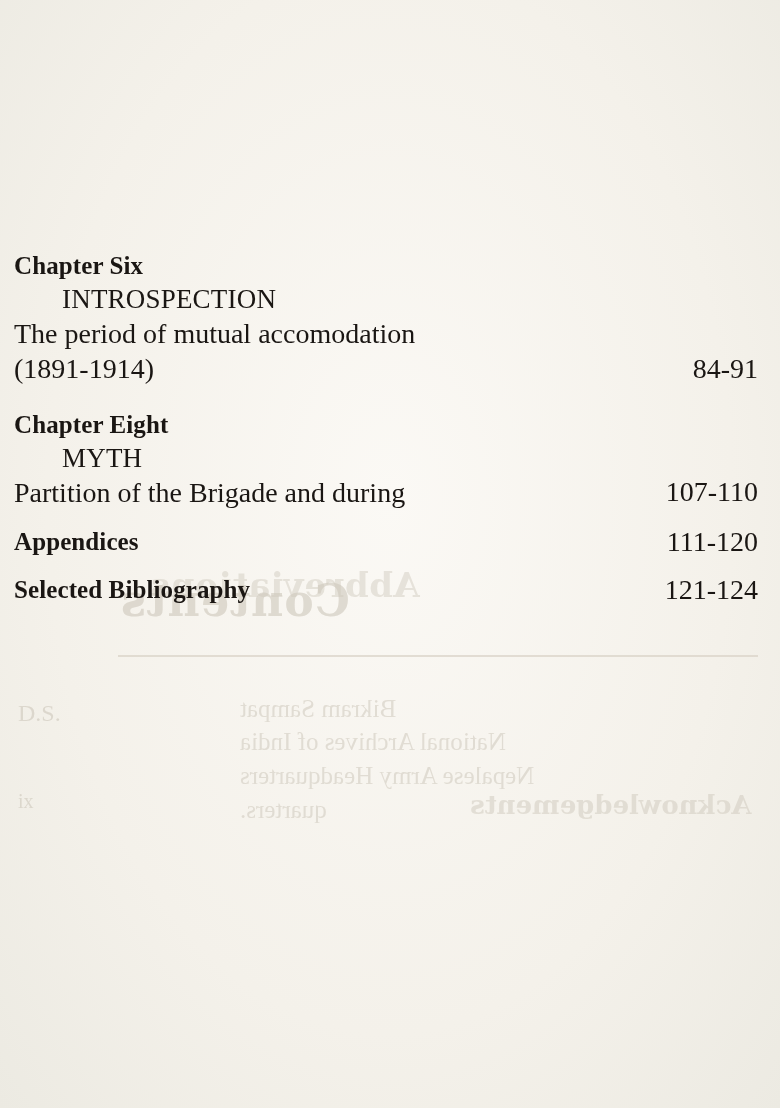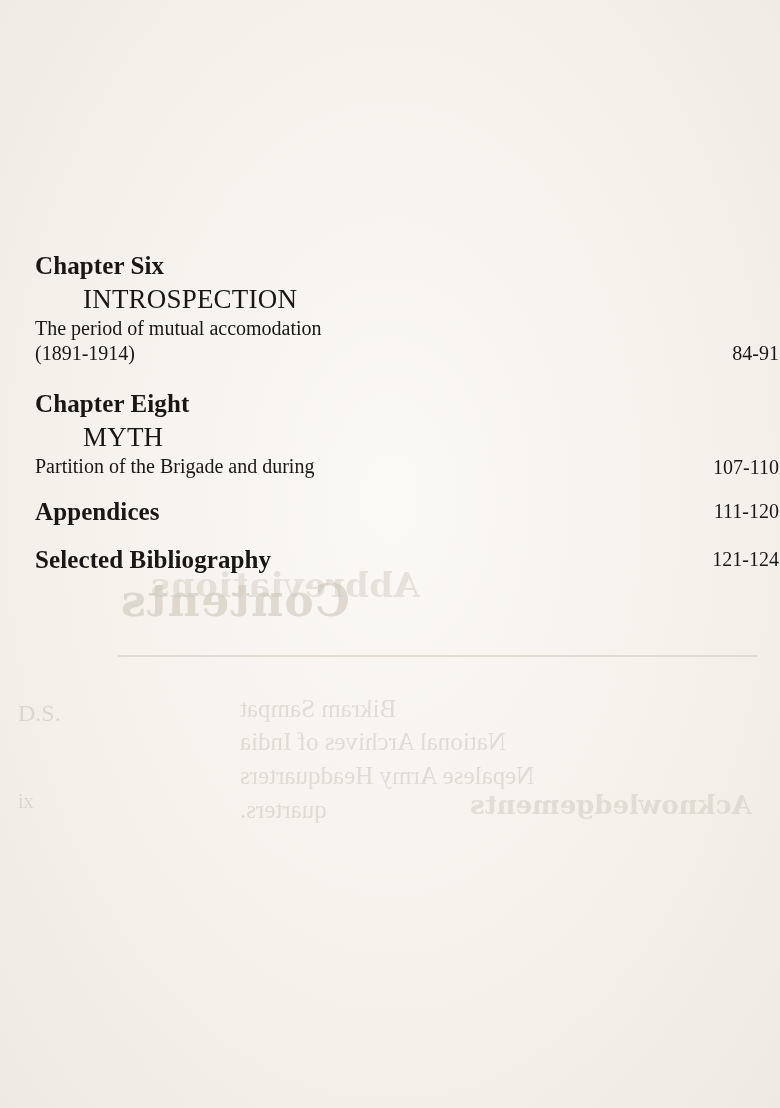--- a/index.html
+++ b/index.html
@@ -19,52 +19,52 @@
   
   .paper-tint {
     position: absolute;
     inset: 0;
     background:
       radial-gradient(ellipse at 50% 45%, #fbf9f5 0%, #f4f1ea 62%, #eceae2 100%);
     pointer-events: none;
   }
   .toc {
     position: absolute;
-    left: 35px;
+    left: 14px;
     top: 250px;
     width: 744px;
   }
   .entry {
     position: relative;
     margin-bottom: 2px;
   }
   .chapter-label {
     font-weight: bold;
     font-size: 25px;
     line-height: 1.28;
     letter-spacing: 0.1px;
   }
   .chapter-title {
     font-size: 27px;
     line-height: 1.26;
     letter-spacing: 0.2px;
     margin-left: 48px;
   }
   .chapter-sub {
-    font-size: 20px;
+    font-size: 28px;
     line-height: 1.26;
   }
   .row {
     display: flex;
     align-items: center;
     justify-content: space-between;
   }
   .row .left { flex: 0 1 auto; }
   .pages {
-    font-size: 20px;
+    font-size: 28px;
     white-space: nowrap;
     padding-left: 24px;
   }
   .spacer-sm { height: 10px; }
   .spacer-md { height: 14px; }
 
   
   .bleed {
     position: absolute;
     color: #cfc9bd;

